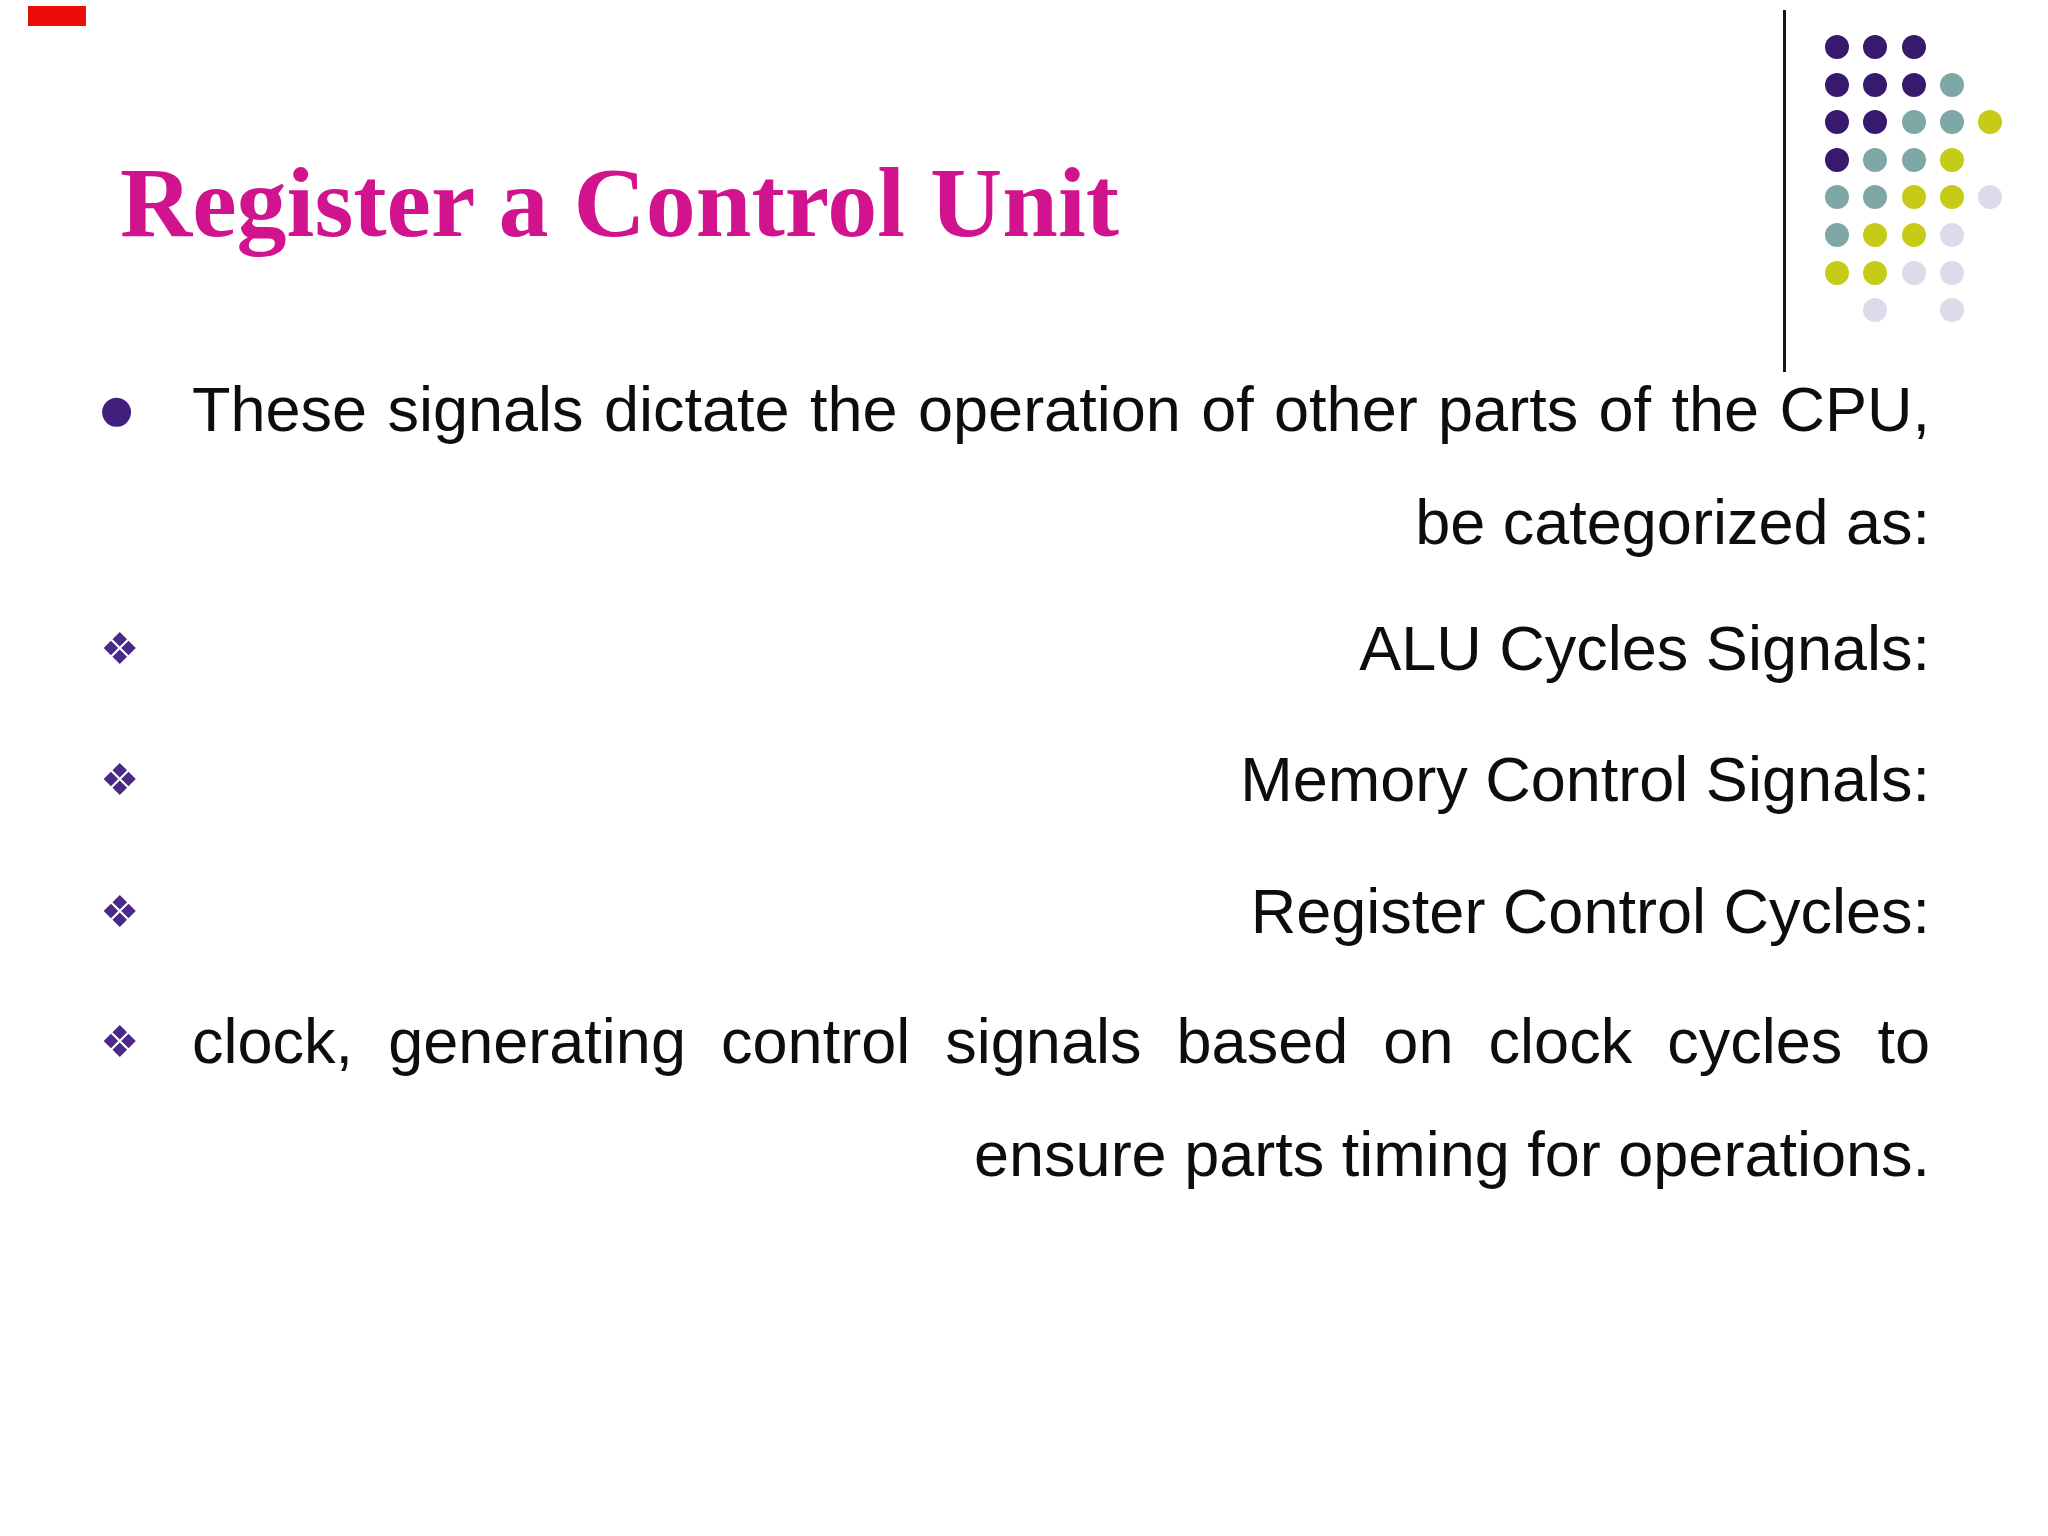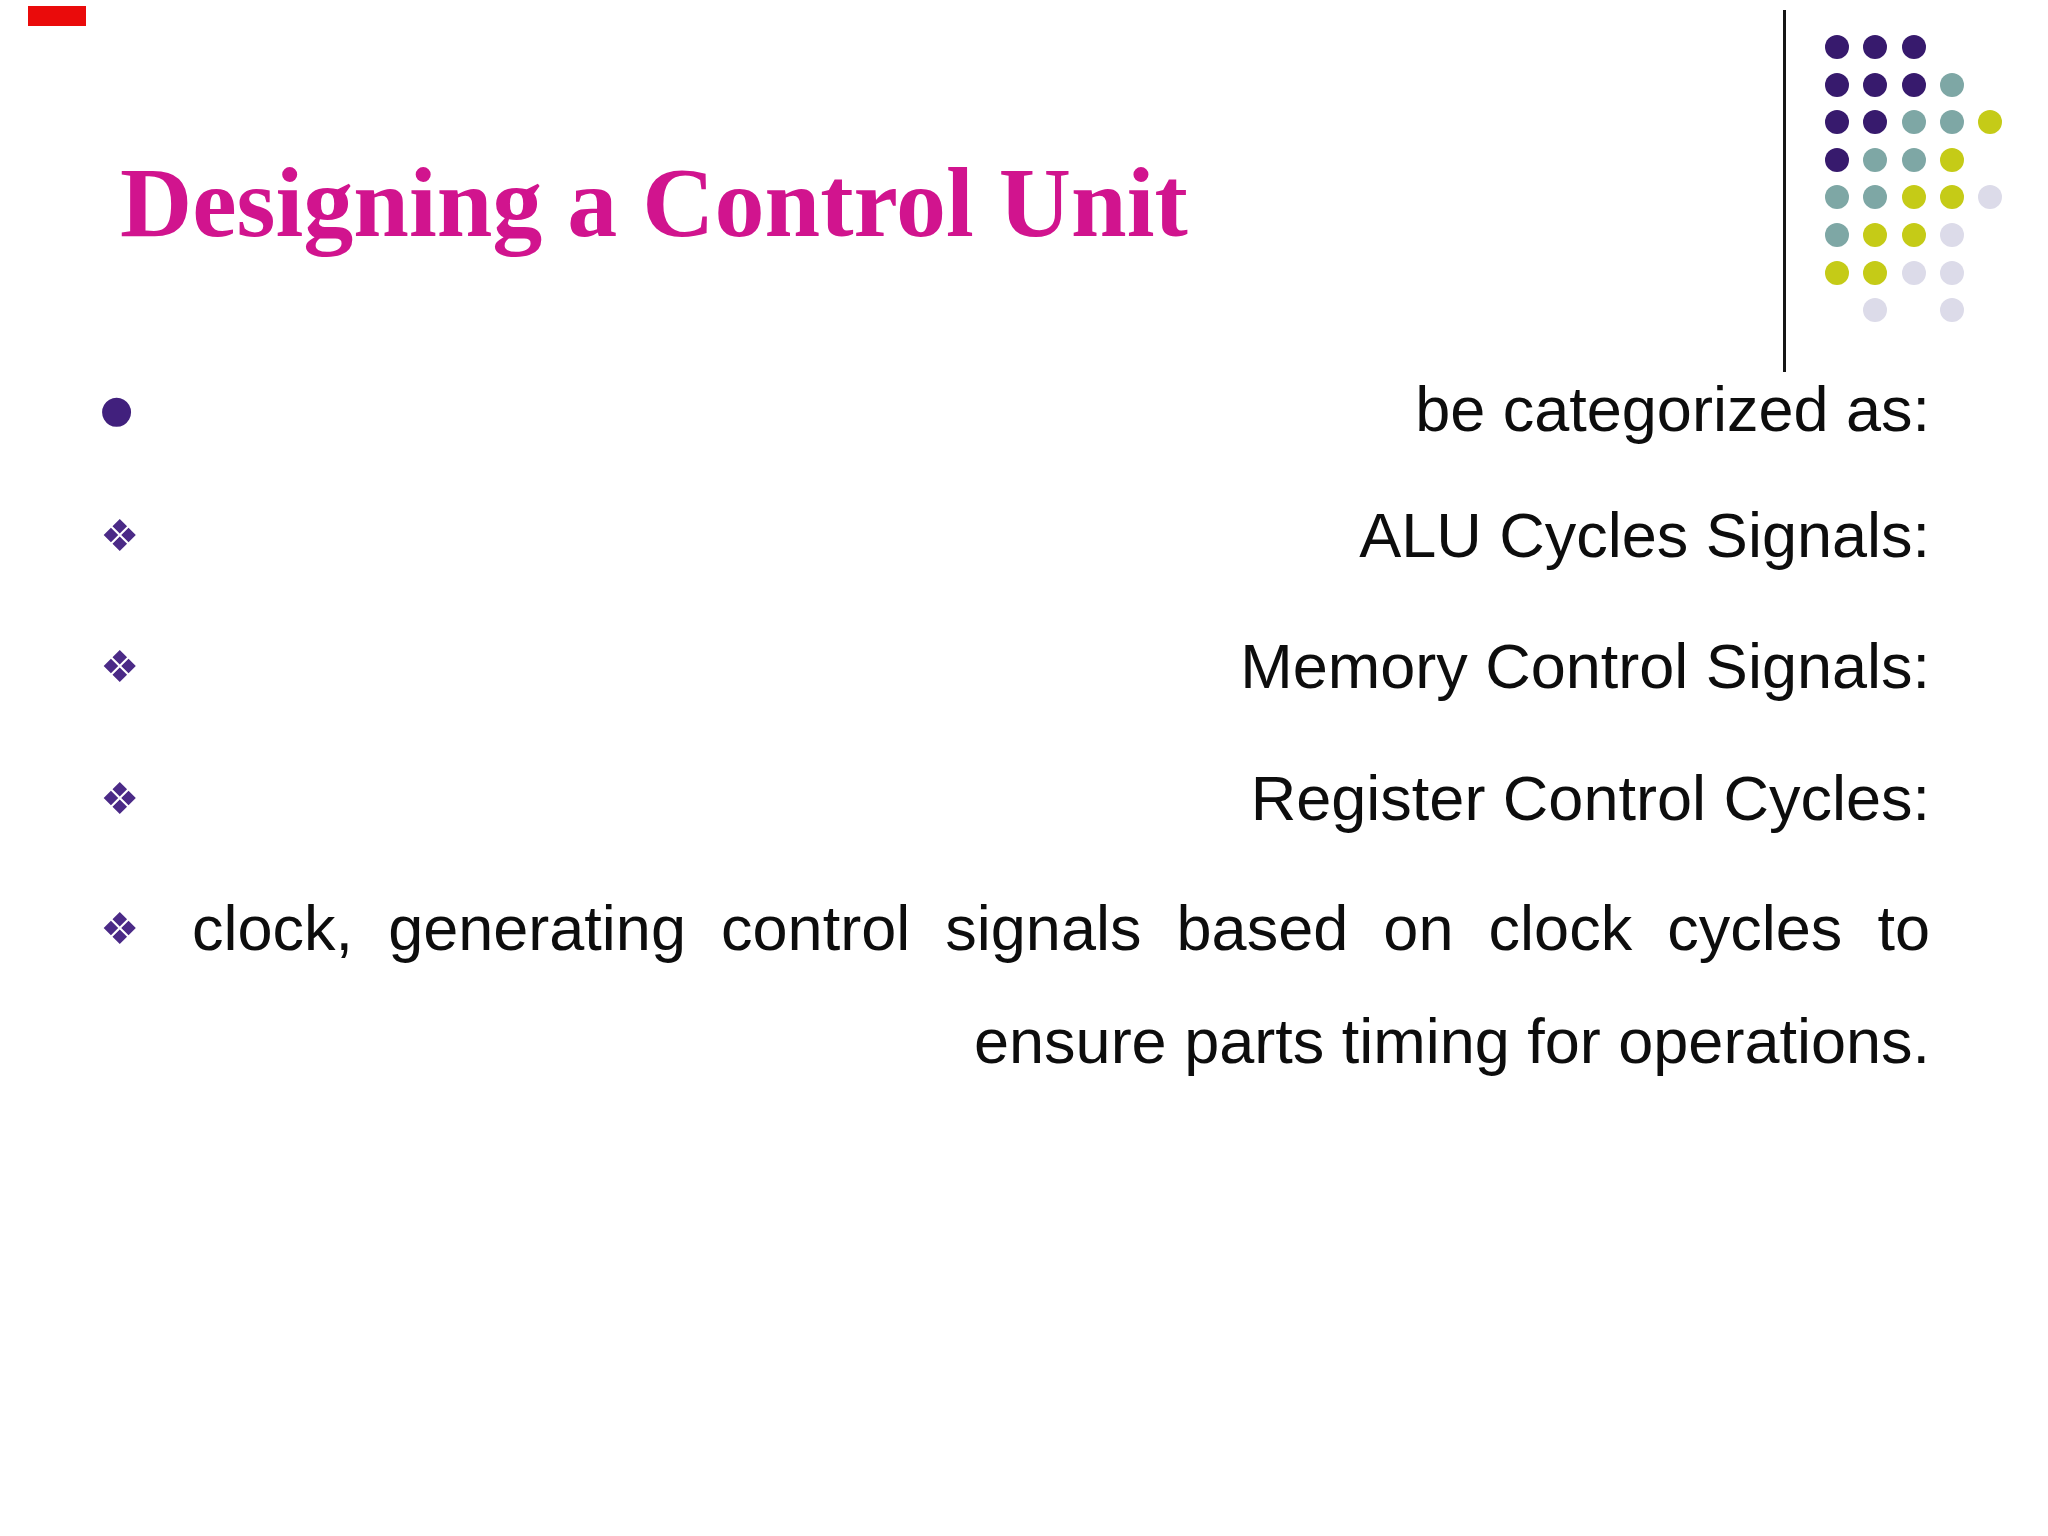--- a/index.html
+++ b/index.html
@@ -43,21 +43,21 @@
     font-family:"DejaVu Sans",sans-serif;
   }
   .line{text-align:right;}
   .line.j{text-align:justify;text-align-last:justify;}
 </style>
 </head>
 <body>
 
 <div class="red-marker" style="background: rgb(234, 11, 11);"></div>
 
-<h1 class="slide-title" style="color: rgb(209, 20, 142);">Designing a Control Unit</h1>
+<h1 class="slide-title" style="color: rgb(209, 20, 142);">Register a Control Unit</h1>
 
 <div class="vrule" style="background: rgb(22, 22, 22);"></div>
 <div id="dot-grid">
     <div class="dot" style="left: 1825px; top: 35px; background: rgb(55, 26, 109);"></div>
     <div class="dot" style="left: 1863.3px; top: 35px; background: rgb(55, 26, 109);"></div>
     <div class="dot" style="left: 1901.6px; top: 35px; background: rgb(55, 26, 109);"></div>
     <div class="dot" style="left: 1825px; top: 72.6px; background: rgb(55, 26, 109);"></div>
     <div class="dot" style="left: 1863.3px; top: 72.6px; background: rgb(55, 26, 109);"></div>
     <div class="dot" style="left: 1901.6px; top: 72.6px; background: rgb(55, 26, 109);"></div>
     <div class="dot" style="left: 1939.9px; top: 72.6px; background: rgb(126, 167, 165);"></div>
@@ -87,20 +87,21 @@
     <div class="dot" style="left: 1939.9px; top: 298.2px; background: rgb(220, 219, 233);"></div>
   </div>
 
 <div class="content">
 
   <div class="row">
     <div class="bullet-col">
       <span class="bullet-disc">●</span>
     </div>
     <div class="text-col">
+      <div class="line j">These signals dictate the operation of other parts of the CPU,</div>
       <div class="line">be categorized as:</div>
     </div>
   </div>
 
   <div class="row gap-a">
     <div class="bullet-col">
       <span class="bullet-diamond">❖</span>
     </div>
     <div class="text-col">
       <div class="line">ALU Cycles Signals:</div>

